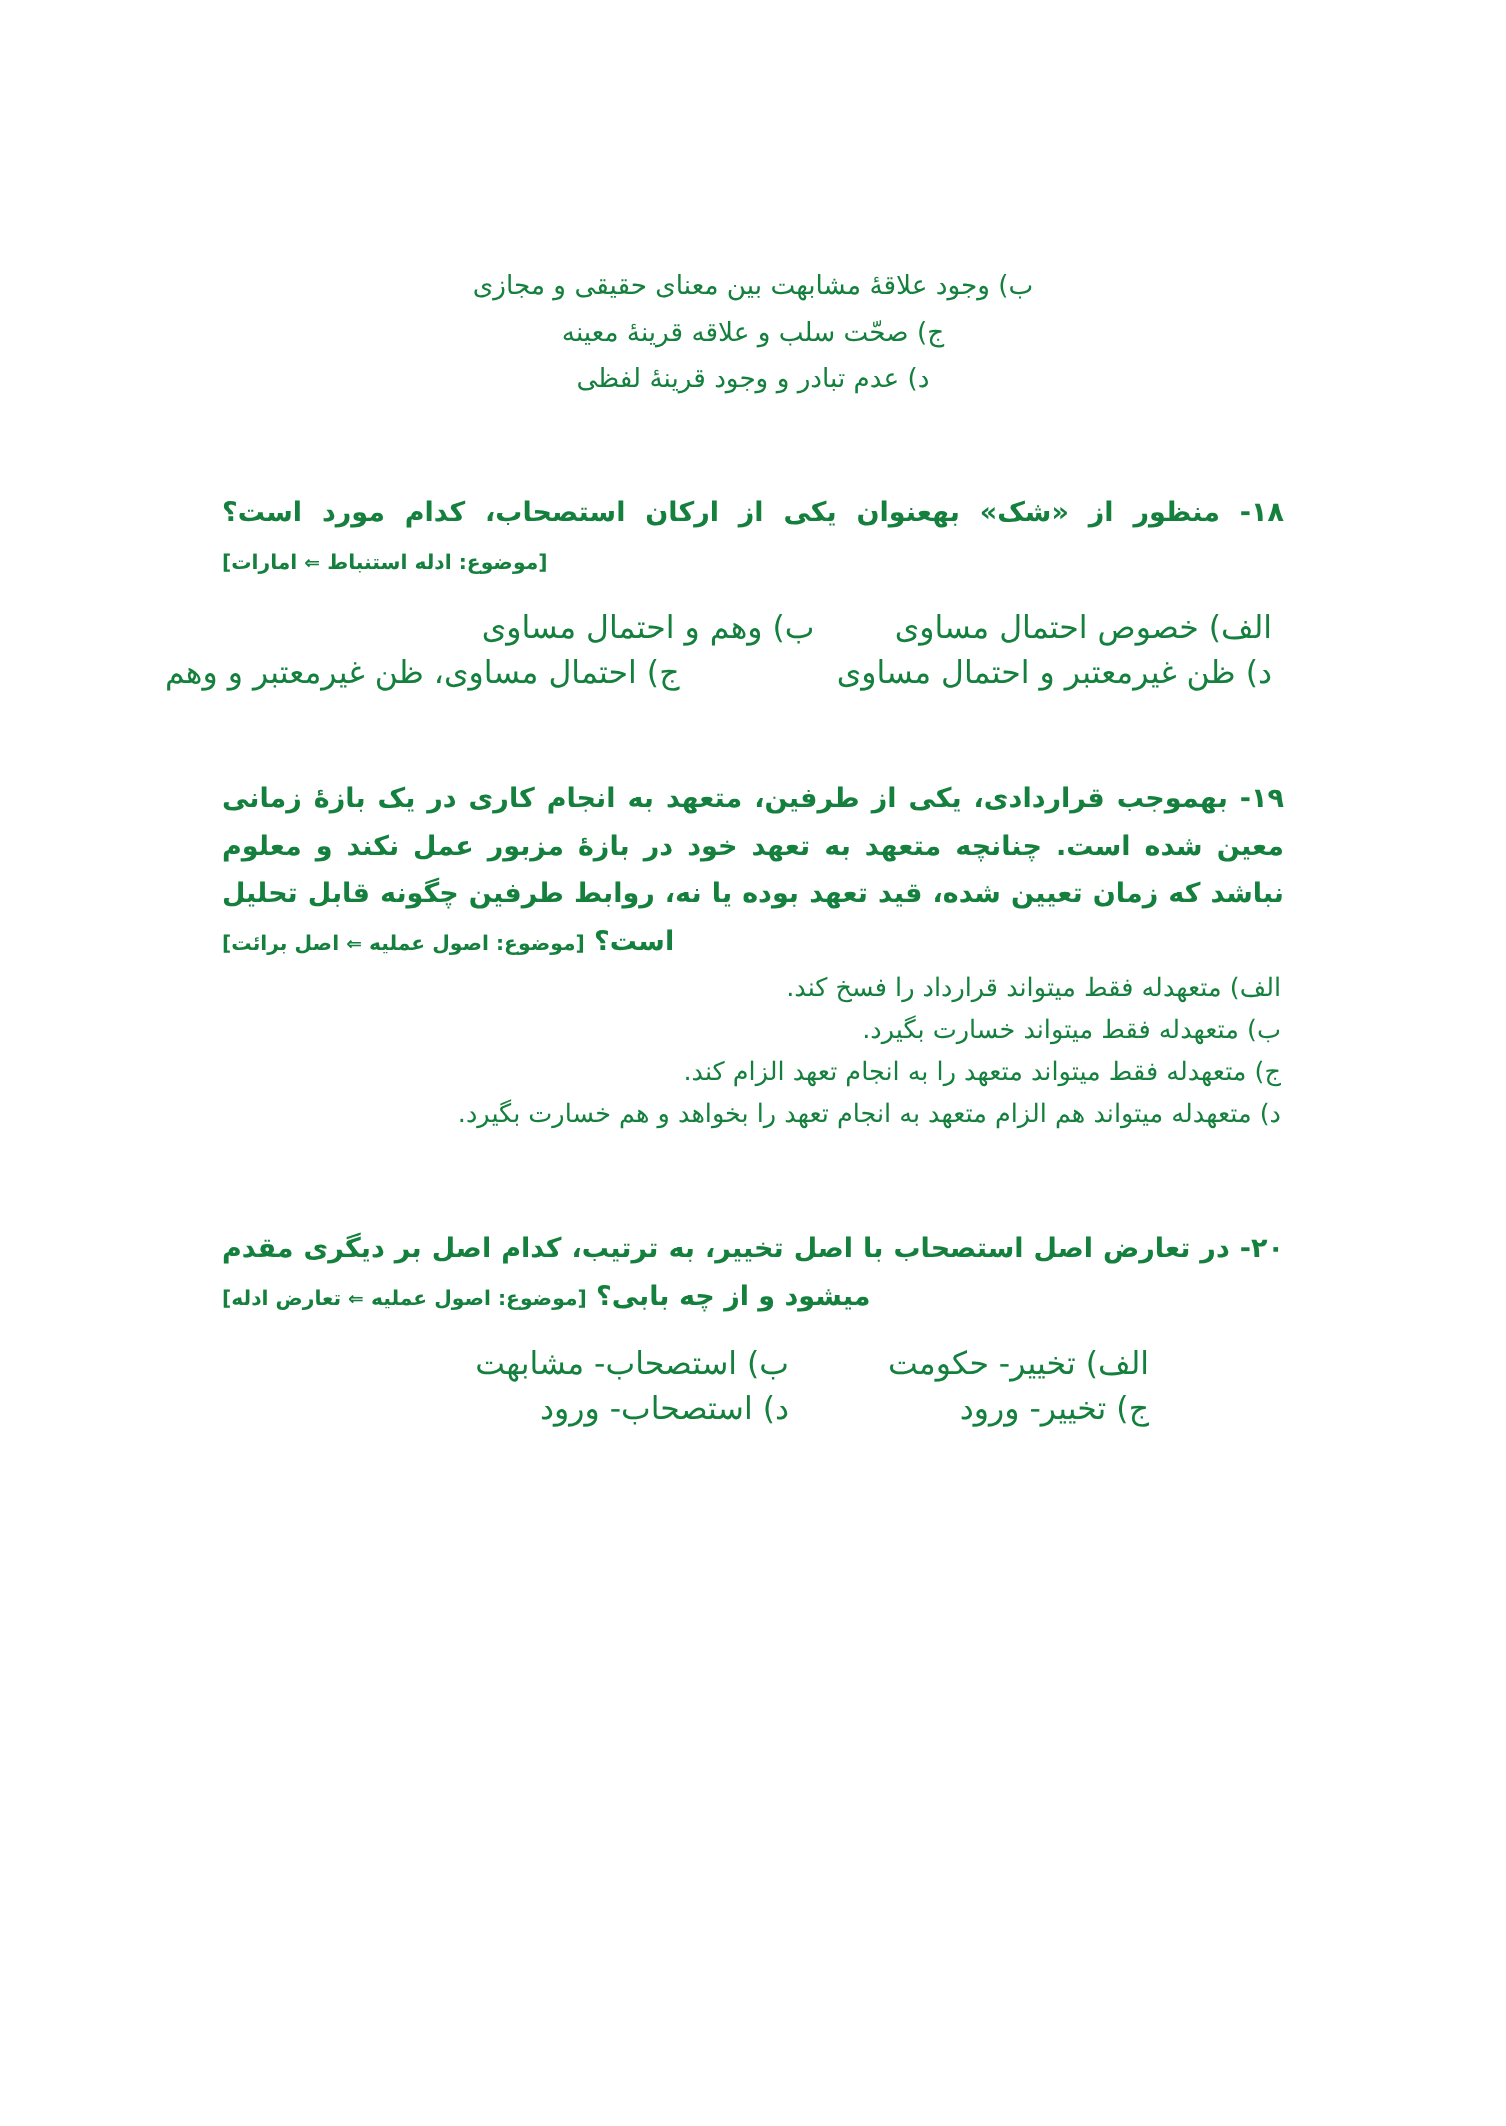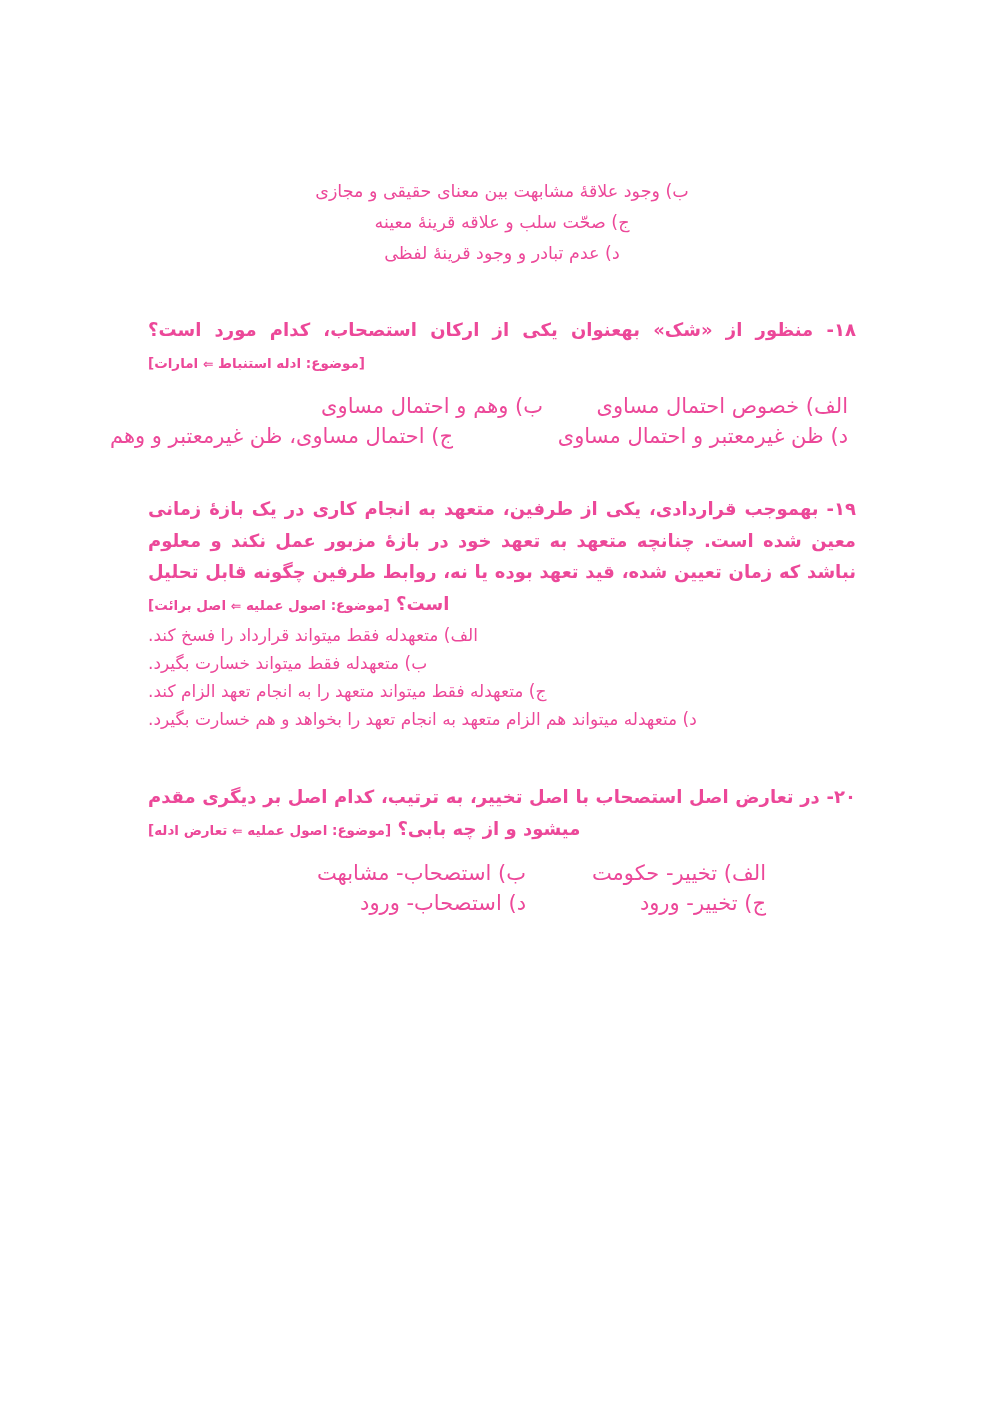--- a/index.html
+++ b/index.html
@@ -7,21 +7,21 @@
     padding: 0;
     background: #ffffff;
   }
   .page {
     position: relative;
     width: 1004px;
     height: 1132px;
     background: #ffffff;
     overflow: hidden;
     font-family: "DejaVu Sans", "Liberation Sans", sans-serif;
-    color: #ec4899;
+    color: #15803d;
     direction: rtl;
   }
   .content {
     position: absolute;
     right: 148px;
     left: 148px;
     top: 176px;
   }
 
   
@@ -29,21 +29,21 @@
   .intro-line {
     display: block;
     text-align: center;
     font-size: 17.5px;
     line-height: 31px;
     white-space: nowrap;
     letter-spacing: 0.1px;
   }
 
   
-  .question-block { margin-top: 4px; }
+  .question-block { margin-top: 16px; }
   .q-spacer-18 { height: 41px; }
   .q-spacer-19 { height: 38px; }
   .q-spacer-20 { height: 44px; }
 
   .q-stem {
     font-size: 18px;
     font-weight: bold;
     line-height: 31.5px;
     text-align: justify;
     text-align-last: left;
@@ -83,21 +83,21 @@
 
   .opts-grid.q20 { padding-right: 90px; }
   .opts-grid.q20 .opt-cell.col-a { width: 240px; flex: 0 0 240px; text-align: right; }
 
   
   .opts-stack { display: block; padding-right: 2px; }
   .opt-line {
     display: block;
     font-size: 17px;
     line-height: 27px;
-    text-align: left;
+    text-align: right;
     white-space: nowrap;
     padding-top: 1px;
   }
 </style>
 </head>
 <body>
 
 <div class="page">
   <div class="content">
 

